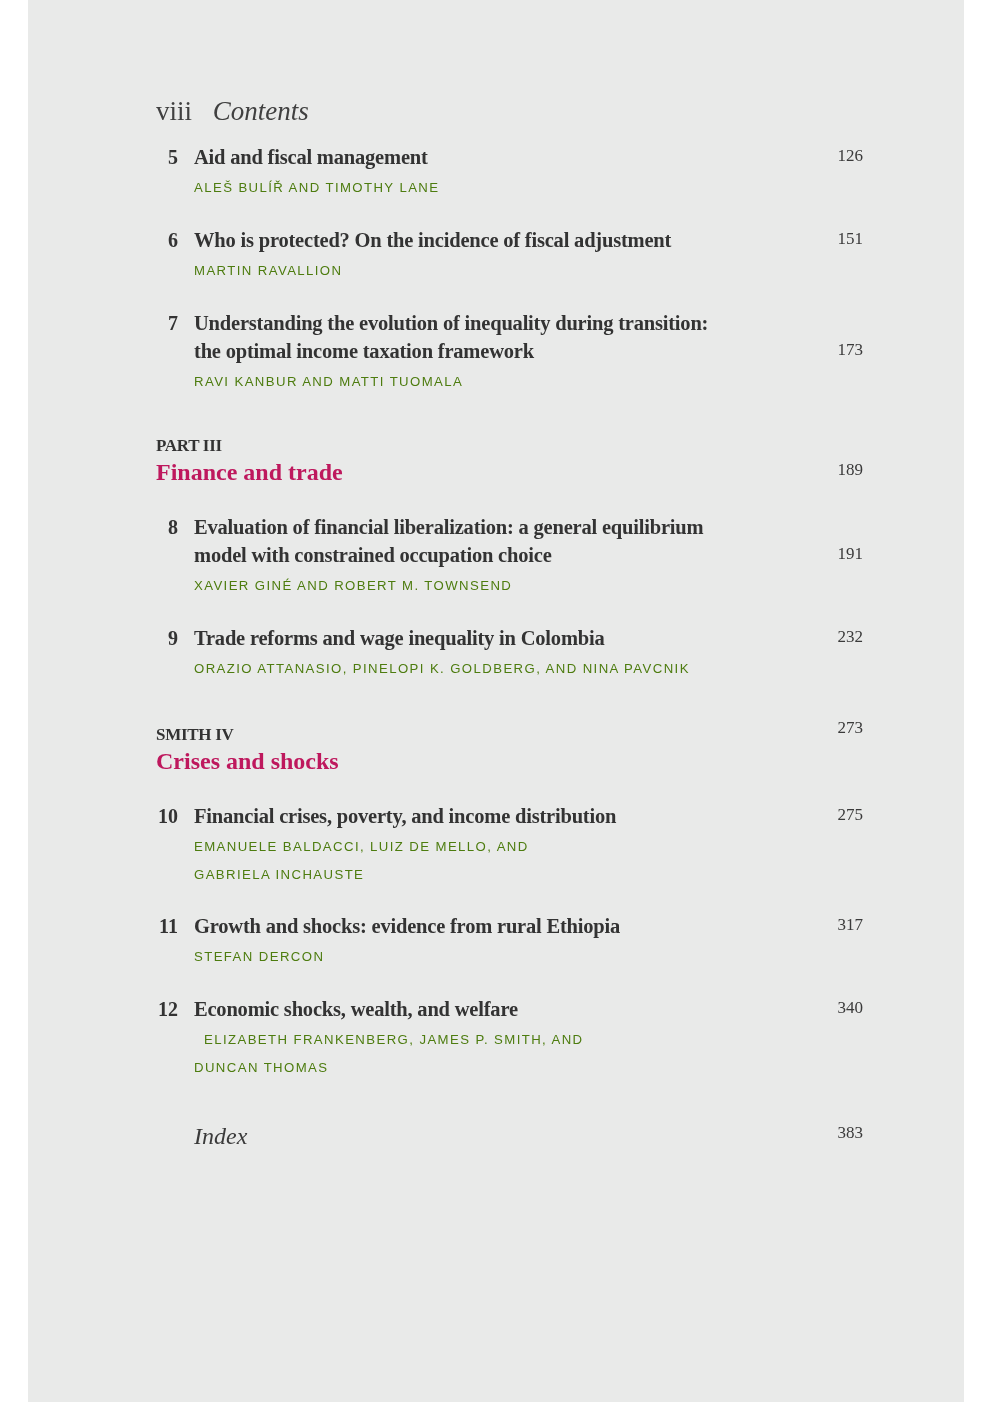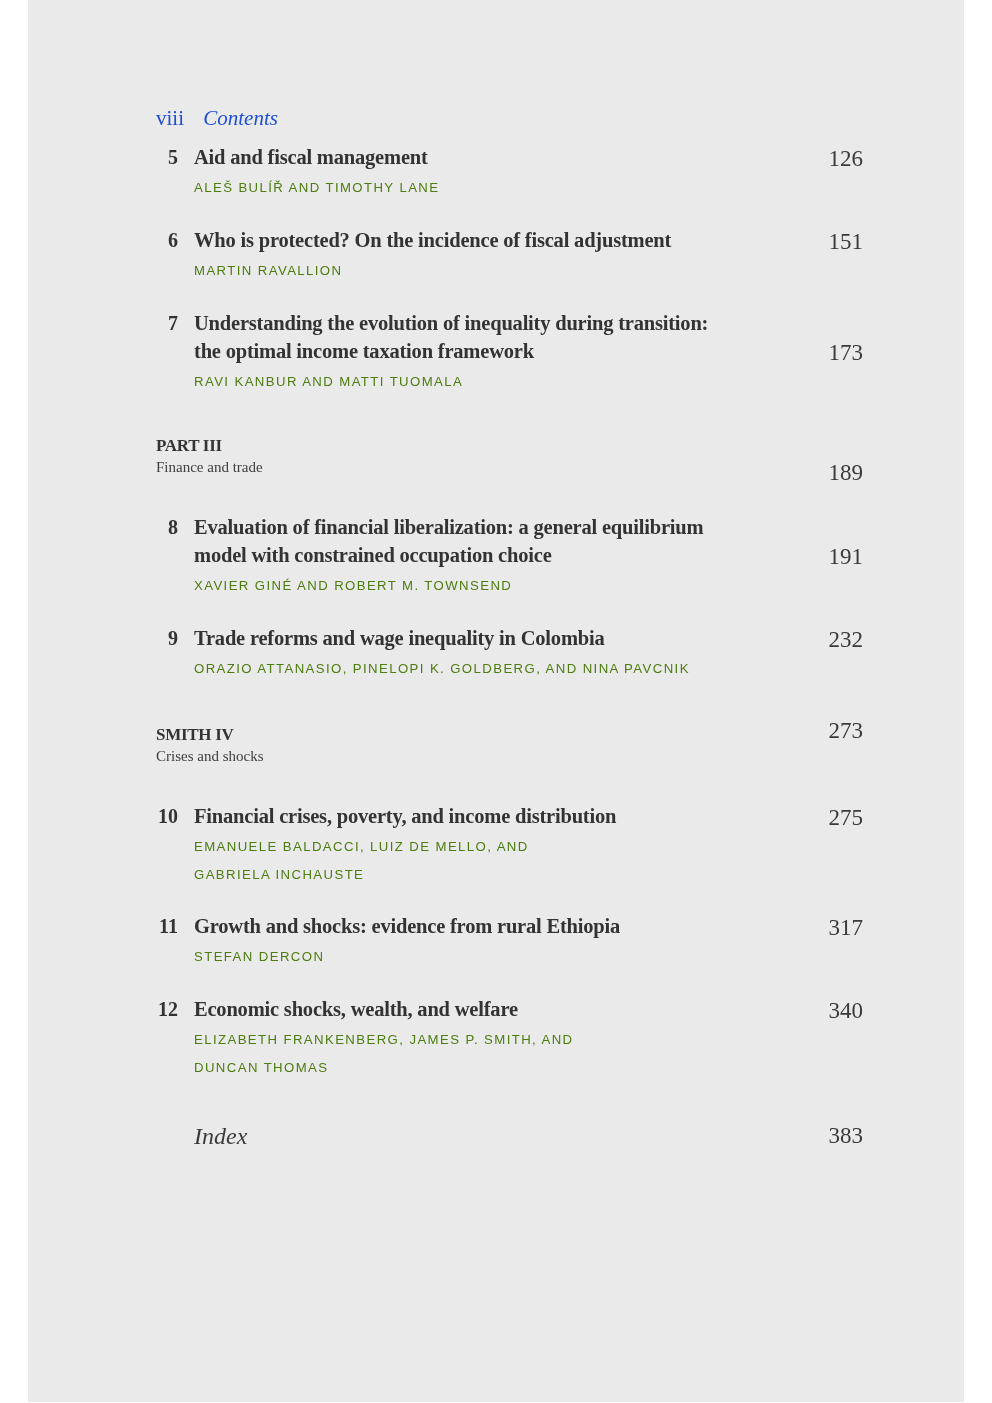--- a/index.html
+++ b/index.html
@@ -7,29 +7,29 @@
       width: 992px; height: 1403px; background: #ffffff;
       position: relative; overflow: hidden;
       font-family: "Liberation Serif", serif;
       color: #2a2a2a;
     }
     .page {
       position: absolute; left: 28px; top: 0; width: 936px; height: 1402px;
       background: #e9eae9;
     }
     .abs { position: absolute; white-space: nowrap; }
-    .running-head { left: 156px; top: 106px; font-size: 21px; color: #1d4ed8; }
+    .running-head { left: 156px; top: 96px; font-size: 27px; color: #404040; }
     .running-head .folio { margin-right: 14px; }
     .running-head .title { font-style: italic; }
     .num { font-weight: bold; font-size: 20px; color: #333; text-align: right; width: 30px; }
     .ctitle { font-weight: bold; font-size: 20.5px; color: #333; letter-spacing: -0.2px; }
-    .page-no { font-size: 23px; color: #3a3a3a; right: 129px; text-align: center; }
+    .page-no { font-size: 17px; color: #3a3a3a; right: 129px; text-align: center; }
     .authors { font-family: "Liberation Sans", sans-serif; font-size: 13.2px; letter-spacing: 1.4px; color: #4d7c0f; }
     .part-label { font-weight: bold; font-size: 17px; color: #333; left: 156px; letter-spacing: -0.3px; }
-    .part-title { font-weight: normal; font-size: 15px; color: #404040; left: 156px; }
+    .part-title { font-weight: bold; font-size: 24px; color: #be185d; left: 156px; }
     .index-label { font-style: italic; font-size: 24px; color: #3a3a3a; left: 194px; }
   </style>
 </head>
 <body>
 
 <div class="page"></div>
 
 <div class="abs running-head">
   <span class="folio">viii</span>
   <span class="title">Contents</span>
@@ -77,17 +77,17 @@
 <div class="abs authors" style="left:194px;top:867px;">GABRIELA INCHAUSTE</div>
 
 <div class="abs num" style="left:148px;top:915px;">11</div>
 <div class="abs ctitle" style="left:194px;top:915px;">Growth and shocks: evidence from rural Ethiopia</div>
 <div class="abs page-no" style="top:915px;">317</div>
 <div class="abs authors" style="left:194px;top:949px;">STEFAN DERCON</div>
 
 <div class="abs num" style="left:148px;top:998px;">12</div>
 <div class="abs ctitle" style="left:194px;top:998px;">Economic shocks, wealth, and welfare</div>
 <div class="abs page-no" style="top:998px;">340</div>
-<div class="abs authors" style="left:194px;top:1032px;">ELIZABETH FRANKENBERG, JAMES P. SMITH, AND</div>
+<div class="abs authors" style="left:204px;top:1032px;">ELIZABETH FRANKENBERG, JAMES P. SMITH, AND</div>
 <div class="abs authors" style="left:194px;top:1060px;">DUNCAN THOMAS</div>
 
 <div class="abs index-label" style="top:1123px;">Index</div>
 <div class="abs page-no" style="top:1123px;">383</div>
 
 </body></html>

